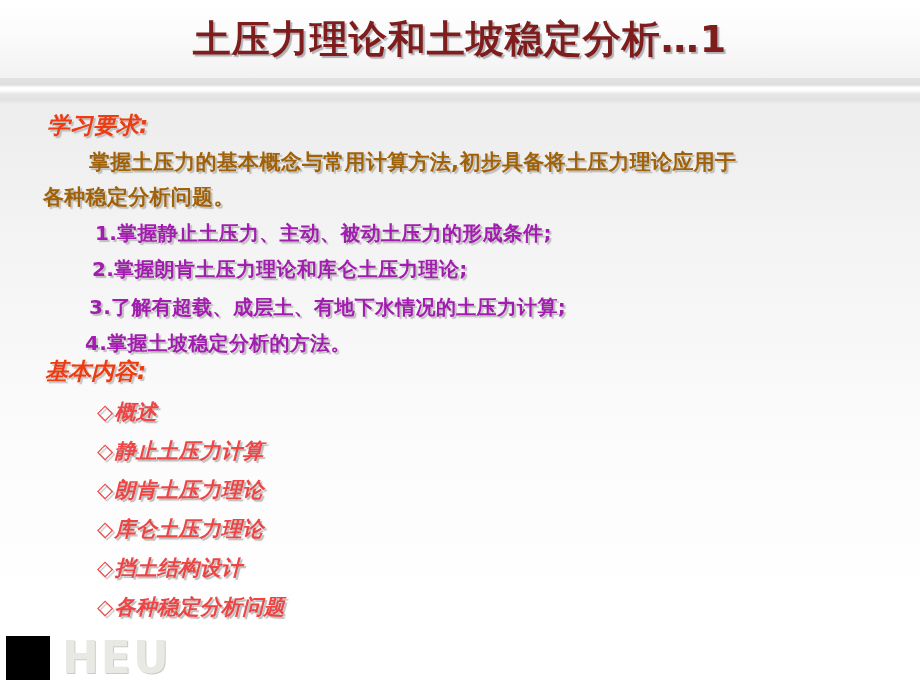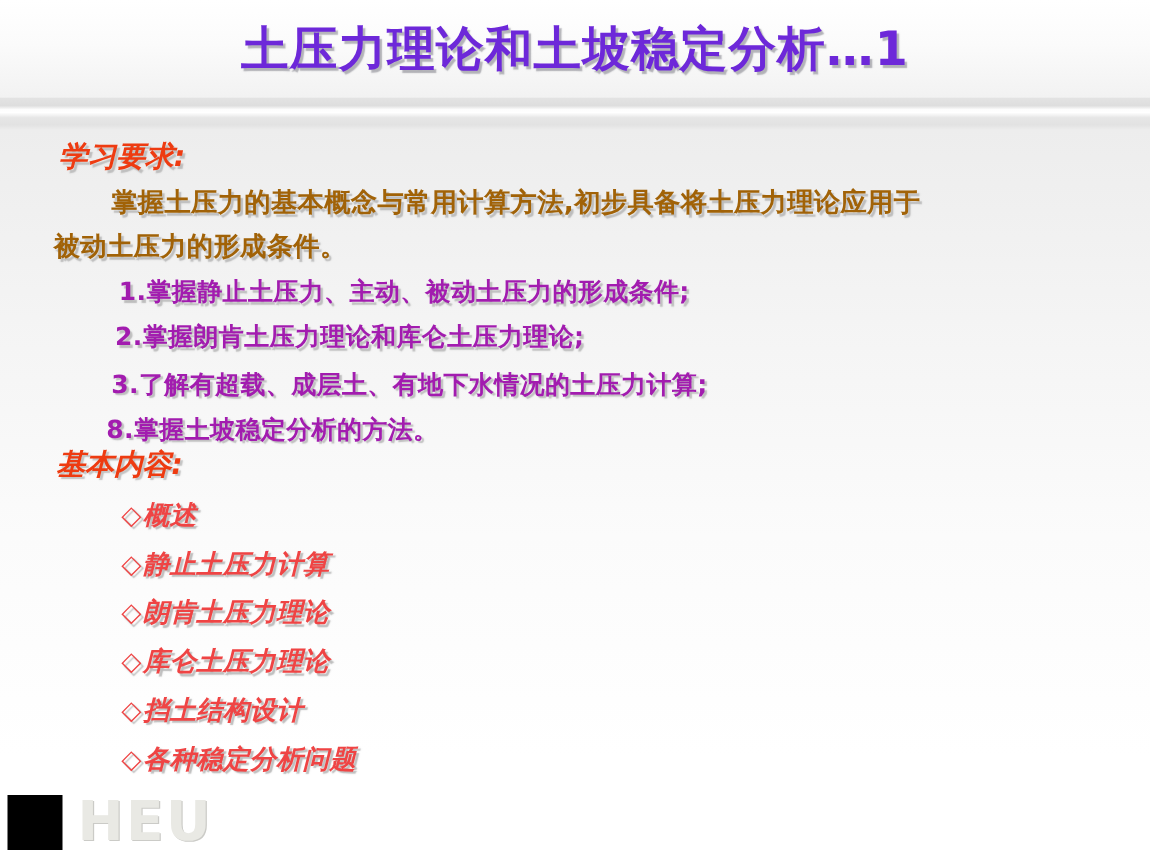--- a/index.html
+++ b/index.html
@@ -38,21 +38,21 @@
   .bg-bottom {
     position:absolute; left:0; top:604px; width:920px; height:86px;
     background:#ffffff;
   }
 
   
   .title {
     position:absolute; left:0; top:14px; width:920px;
     text-align:center;
     font-size:38px; font-weight:bold;
-    color:#6d28d9;
+    color:#7f1d1d;
     letter-spacing:1px;
     text-shadow:2px 2px 1px rgba(120,120,130,0.55);
     white-space:nowrap;
   }
 
   
   .content { position:absolute; left:17px; top:0; width:920px; height:690px; }
 
   .heading {
     position:absolute;
@@ -133,26 +133,26 @@
   <div class="bg-body"></div>
   <div class="bg-bottom"></div>
 
   <div class="title">土压力理论和土坡稳定分析…1</div>
 
   <div class="content">
 
     <div class="heading h-learn">学习要求:</div>
 
     <div class="para p-line1">掌握土压力的基本概念与常用计算方法,初步具备将土压力理论应用于</div>
-    <div class="para p-line2">被动土压力的形成条件。</div>
+    <div class="para p-line2">各种稳定分析问题。</div>
 
     <div class="num-item n1">1.掌握静止土压力、主动、被动土压力的形成条件;</div>
     <div class="num-item n2">2.掌握朗肯土压力理论和库仑土压力理论;</div>
     <div class="num-item n3">3.了解有超载、成层土、有地下水情况的土压力计算;</div>
-    <div class="num-item n4">8.掌握土坡稳定分析的方法。</div>
+    <div class="num-item n4">4.掌握土坡稳定分析的方法。</div>
 
     <div class="heading h-basic">基本内容:</div>
 
     <div class="bullet-item b1">
       <span class="b-mark">◇</span><span>概述</span>
     </div>
     <div class="bullet-item b2">
       <span class="b-mark">◇</span><span>静止土压力计算</span>
     </div>
     <div class="bullet-item b4">

